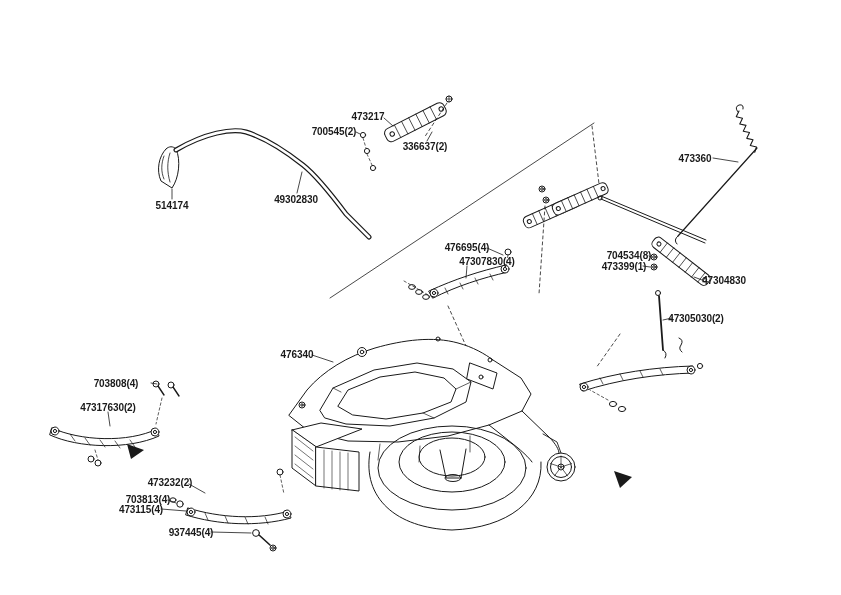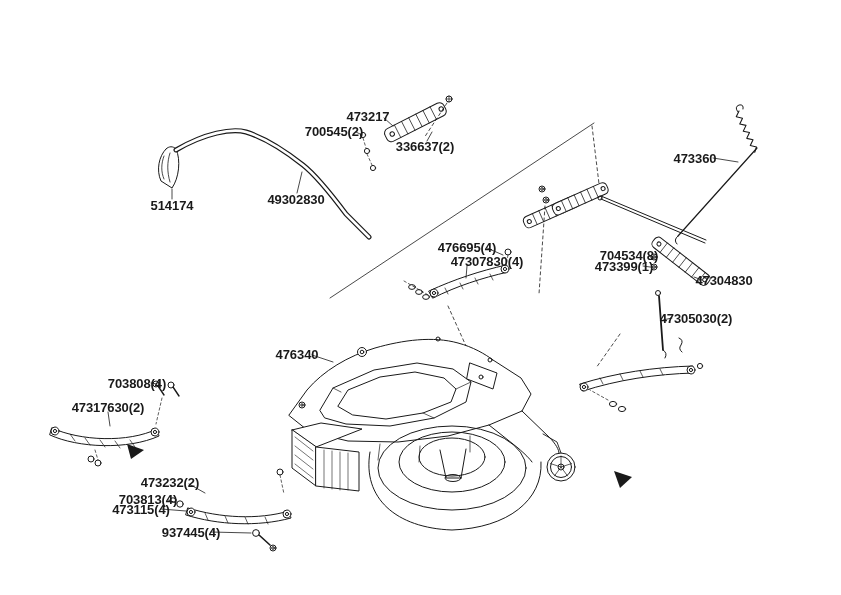--- a/index.html
+++ b/index.html
@@ -9,21 +9,21 @@
     height: 595px;
     background: var(--bg, #ffffff);
     overflow: hidden;
     font-family: "Liberation Sans", "DejaVu Sans", sans-serif;
   }
   #art { position: absolute; left: 0; top: 0; color: var(--ink, #1a1a1a); }
   #labels { position: absolute; left: 0; top: 0; width: 100%; height: 100%; pointer-events: none; }
   .part-label {
     position: absolute;
     transform: translate(-50%, -50%);
-    font-size: 13px;
+    font-size: 10px;
     font-weight: bold;
     letter-spacing: -0.1px;
     color: var(--ink, #111111);
     white-space: nowrap;
   }
 </style>
 </head>
 <body>
 
 <div class="stage" style="--bg: #ffffff; --ink: #1a1a1a;">
@@ -256,20 +256,20 @@
       <span class="part-label" style="left: 172px; top: 205px;">514174</span>
       <span class="part-label" style="left: 296px; top: 199px;">49302830</span>
       <span class="part-label" style="left: 695px; top: 158px;">473360</span>
       <span class="part-label" style="left: 467px; top: 247px;">476695(4)</span>
       <span class="part-label" style="left: 487px; top: 261px;">47307830(4)</span>
       <span class="part-label" style="left: 629px; top: 255px;">704534(8)</span>
       <span class="part-label" style="left: 624px; top: 266px;">473399(1)</span>
       <span class="part-label" style="left: 724px; top: 280px;">47304830</span>
       <span class="part-label" style="left: 696px; top: 318px;">47305030(2)</span>
       <span class="part-label" style="left: 297px; top: 354px;">476340</span>
-      <span class="part-label" style="left: 137px; top: 383px; text-align: right;">703808(4)</span>
+      <span class="part-label" style="left: 116px; top: 383px; text-align: right;">703808(4)</span>
       <span class="part-label" style="left: 108px; top: 407px;">47317630(2)</span>
       <span class="part-label" style="left: 170px; top: 482px;">473232(2)</span>
       <span class="part-label" style="left: 148px; top: 499px;">703813(4)</span>
       <span class="part-label" style="left: 141px; top: 509px;">473115(4)</span>
       <span class="part-label" style="left: 191px; top: 532px;">937445(4)</span>
     </div>
 </div>
 
 </body></html>

